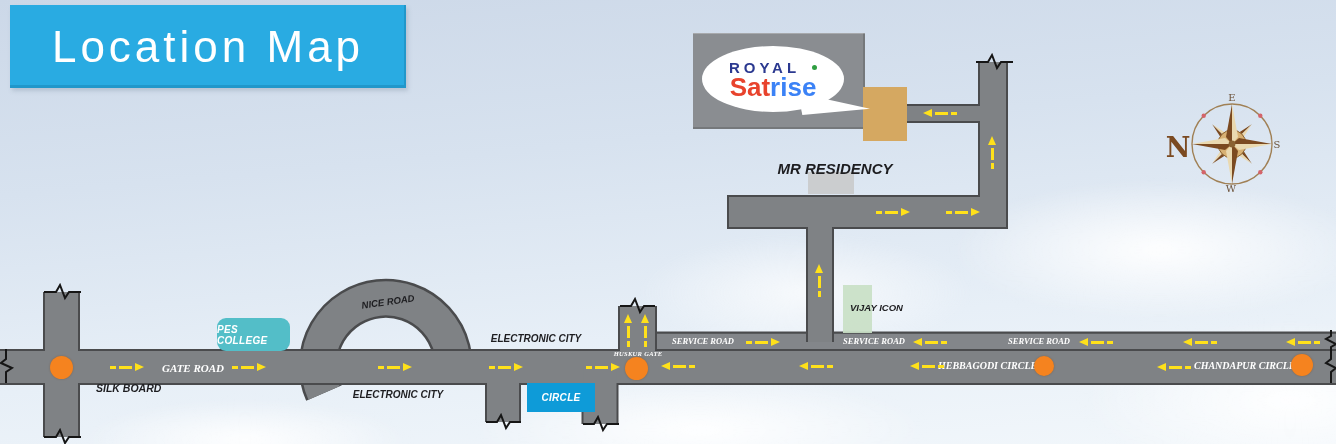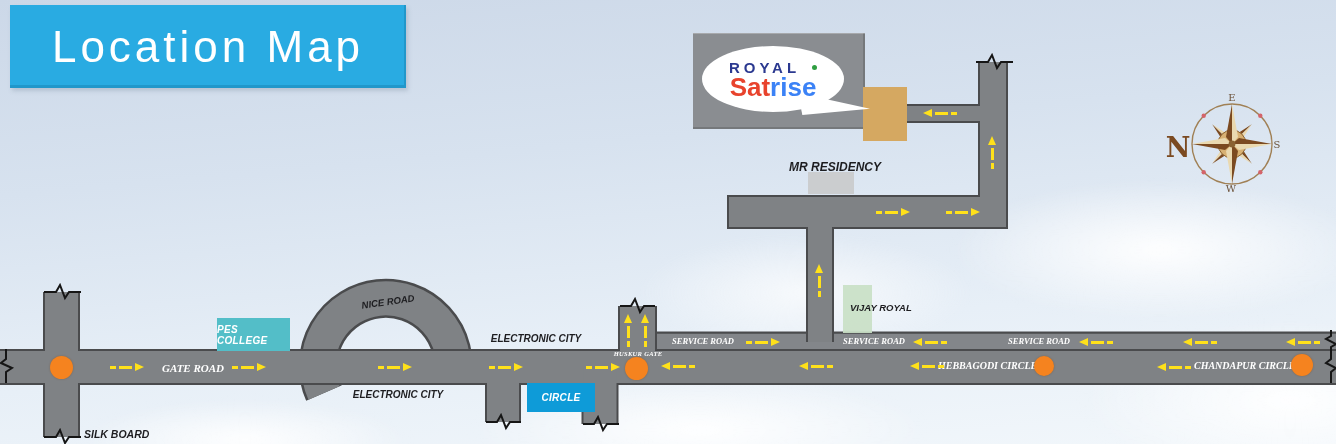--- a/index.html
+++ b/index.html
@@ -27,21 +27,21 @@
   .logo-top{font-size:15px;font-weight:bold;color:#2B3990;letter-spacing:4px;display:flex;align-items:center;gap:12px;}
   .logo-dot{width:5px;height:5px;border-radius:50%;background:#2F9E41;display:inline-block;}
   .logo-main{font-size:26px;font-weight:bold;line-height:1;margin-top:-2px;}
   .logo-sun{color:#E8432D;}
   .logo-rise{color:#3b82f6;}
   
   .box{position:absolute;display:flex;align-items:center;justify-content:center;}
   .site{left:863px;top:87px;width:44px;height:54px;background:#D5A861;}
   .mr-box{left:808px;top:172px;width:46px;height:22px;background:rgba(201,202,203,.9);}
   .vijay-box{left:843px;top:285px;width:29px;height:48px;background:rgba(201,223,197,.92);}
-  .pes-box{left:217px;top:318px;width:73px;height:33px;background:#53BEC8;}
+  .pes-box{left:217px;top:318px;width:73px;height:33px;background:#53BEC8;border-radius:9px;}
   .infosys-box{left:527px;top:383px;width:68px;height:29px;background:#0E9BD8;}
   .boxlabel{color:#fff;font-weight:bold;font-style:italic;font-size:10px;letter-spacing:.3px;}
   
   .lbl{position:absolute;font-weight:bold;font-style:italic;white-space:nowrap;color:#1d1d20;}
   .lbl.white{color:#fff;font-family:Liberation Serif, serif;}
   .lbl.ctr{transform:translateX(-50%);}
   
   .junction{position:absolute;border-radius:50%;background:#F5831F;box-shadow:0 0 2px rgba(120,60,0,.4);}
   
   .arr{position:absolute;display:flex;align-items:center;gap:3px;}
@@ -127,33 +127,33 @@
 
   <div class="box mr-box"></div>
   <div class="box vijay-box"></div>
   <div class="box pes-box">
     <span class="boxlabel">PES COLLEGE</span>
   </div>
   <div class="box infosys-box">
     <span class="boxlabel">CIRCLE</span>
   </div>
 
-  <div class="lbl" style="left:84px;top:382px;font-size:10.5px;margin-top:46px;">SILK BOARD</div>
+  <div class="lbl" style="left:96px;top:382px;font-size:10.5px;">SILK BOARD</div>
   <div class="lbl white ctr" style="left:193px;top:362px;font-size:11px;">GATE ROAD</div>
   <div class="lbl ctr" style="left:388px;top:296px;font-size:9.5px;transform:translateX(-50%) rotate(-8deg);">NICE ROAD</div>
   <div class="lbl ctr" style="left:536px;top:333px;font-size:10px;">ELECTRONIC CITY</div>
   <div class="lbl ctr" style="left:398px;top:389px;font-size:10px;">ELECTRONIC CITY</div>
   <div class="lbl white ctr" style="left:638px;top:350px;font-size:6.5px;letter-spacing:.3px;">HUSKUR GATE</div>
   <div class="lbl white" style="left:672px;top:336px;font-size:8.5px;">SERVICE ROAD</div>
   <div class="lbl white" style="left:843px;top:336px;font-size:8.5px;">SERVICE ROAD</div>
   <div class="lbl white" style="left:1008px;top:336px;font-size:8.5px;">SERVICE ROAD</div>
   <div class="lbl white" style="left:938px;top:360px;font-size:10px;">HEBBAGODI CIRCLE</div>
   <div class="lbl white" style="left:1194px;top:360px;font-size:10px;">CHANDAPUR CIRCLE</div>
-  <div class="lbl ctr" style="left:835px;top:160px;font-size:12px;">MR RESIDENCY</div>
-  <div class="lbl" style="left:850px;top:302px;font-size:9.5px;">VIJAY ROYAL</div>
+  <div class="lbl ctr" style="left:835px;top:160px;font-size:15px;">MR RESIDENCY</div>
+  <div class="lbl" style="left:850px;top:302px;font-size:9.5px;">VIJAY ICON</div>
 
   <div class="junction" style="left:50px;top:356px;width:23px;height:23px;"></div>
   <div class="junction" style="left:625px;top:357px;width:23px;height:23px;"></div>
   <div class="junction" style="left:1034px;top:356px;width:20px;height:20px;"></div>
   <div class="junction" style="left:1291px;top:354px;width:22px;height:22px;"></div>
 
   <div class="arr r" style="left: 110px; top: 363px;">
       <span class="dash"></span>
       <span class="bar"></span>
       <span class="head"></span>

